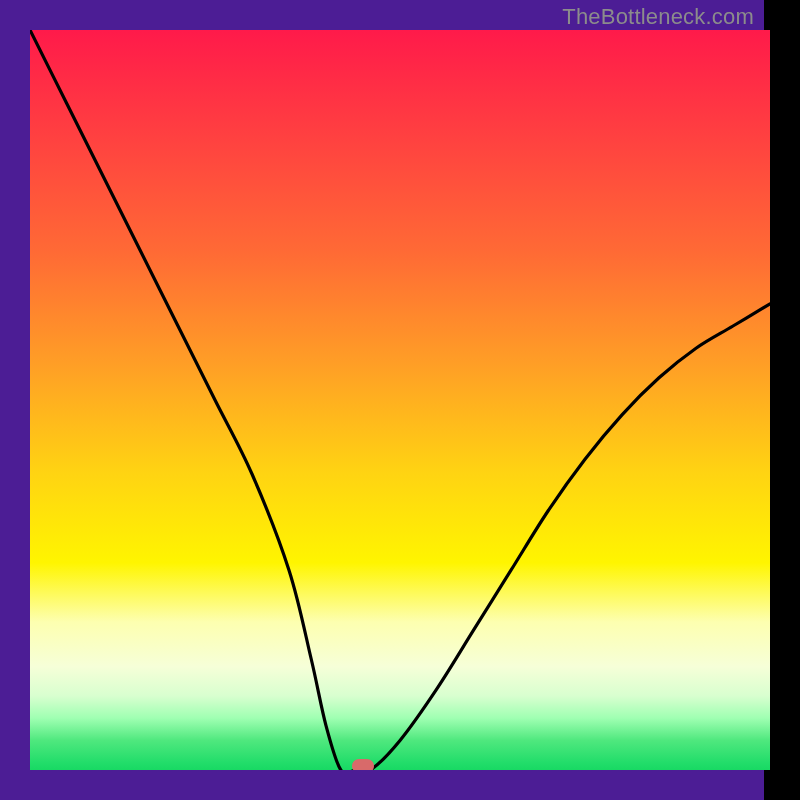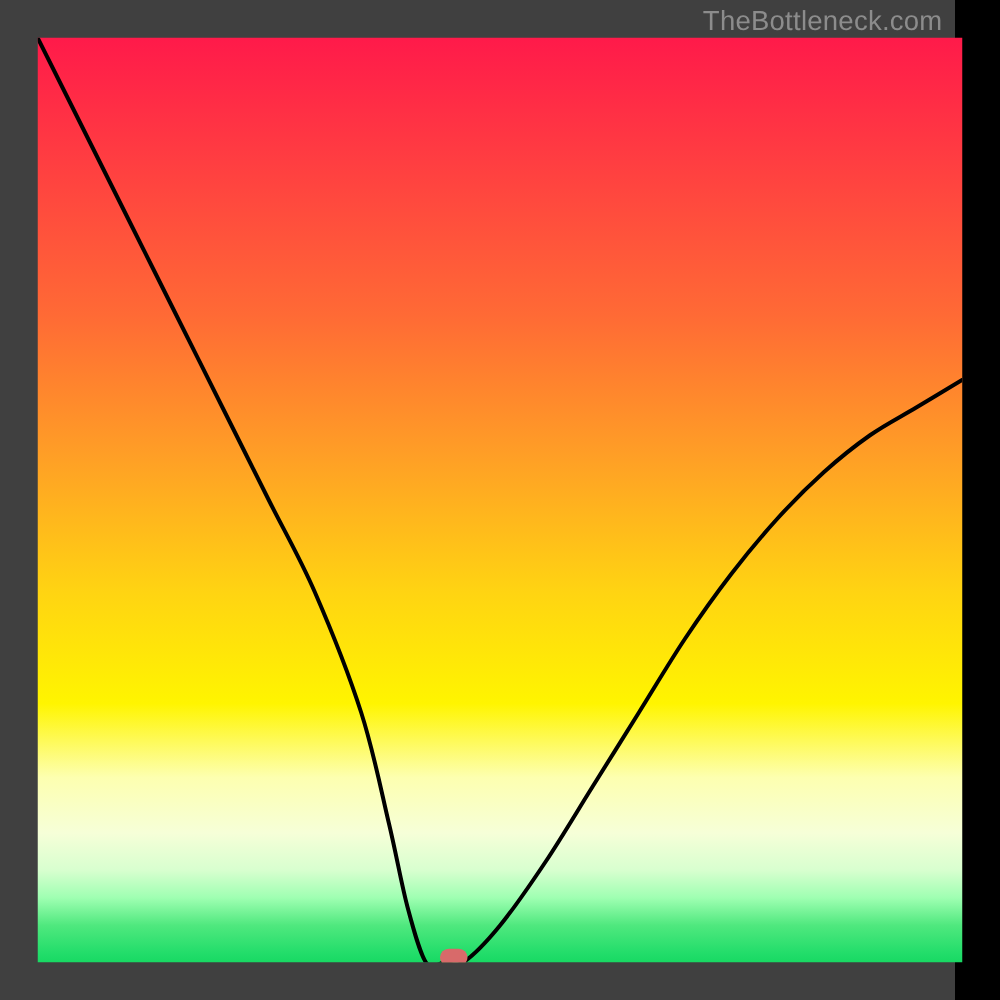--- a/index.html
+++ b/index.html
@@ -10,21 +10,21 @@
     background: #000;
     overflow: hidden;
     font-family: Arial, Helvetica, sans-serif;
   }
   .frame {
     position: absolute;
     left: 0;
     top: 0;
     width: 764px;
     height: 800px;
-    background: #404040;
+    background: #4c1d95;
   }
   .plot-area {
     position: absolute;
     left: 30px;
     top: 30px;
     width: 740px;
     height: 740px;
     overflow: hidden;
   }
   .gradient-bg {

